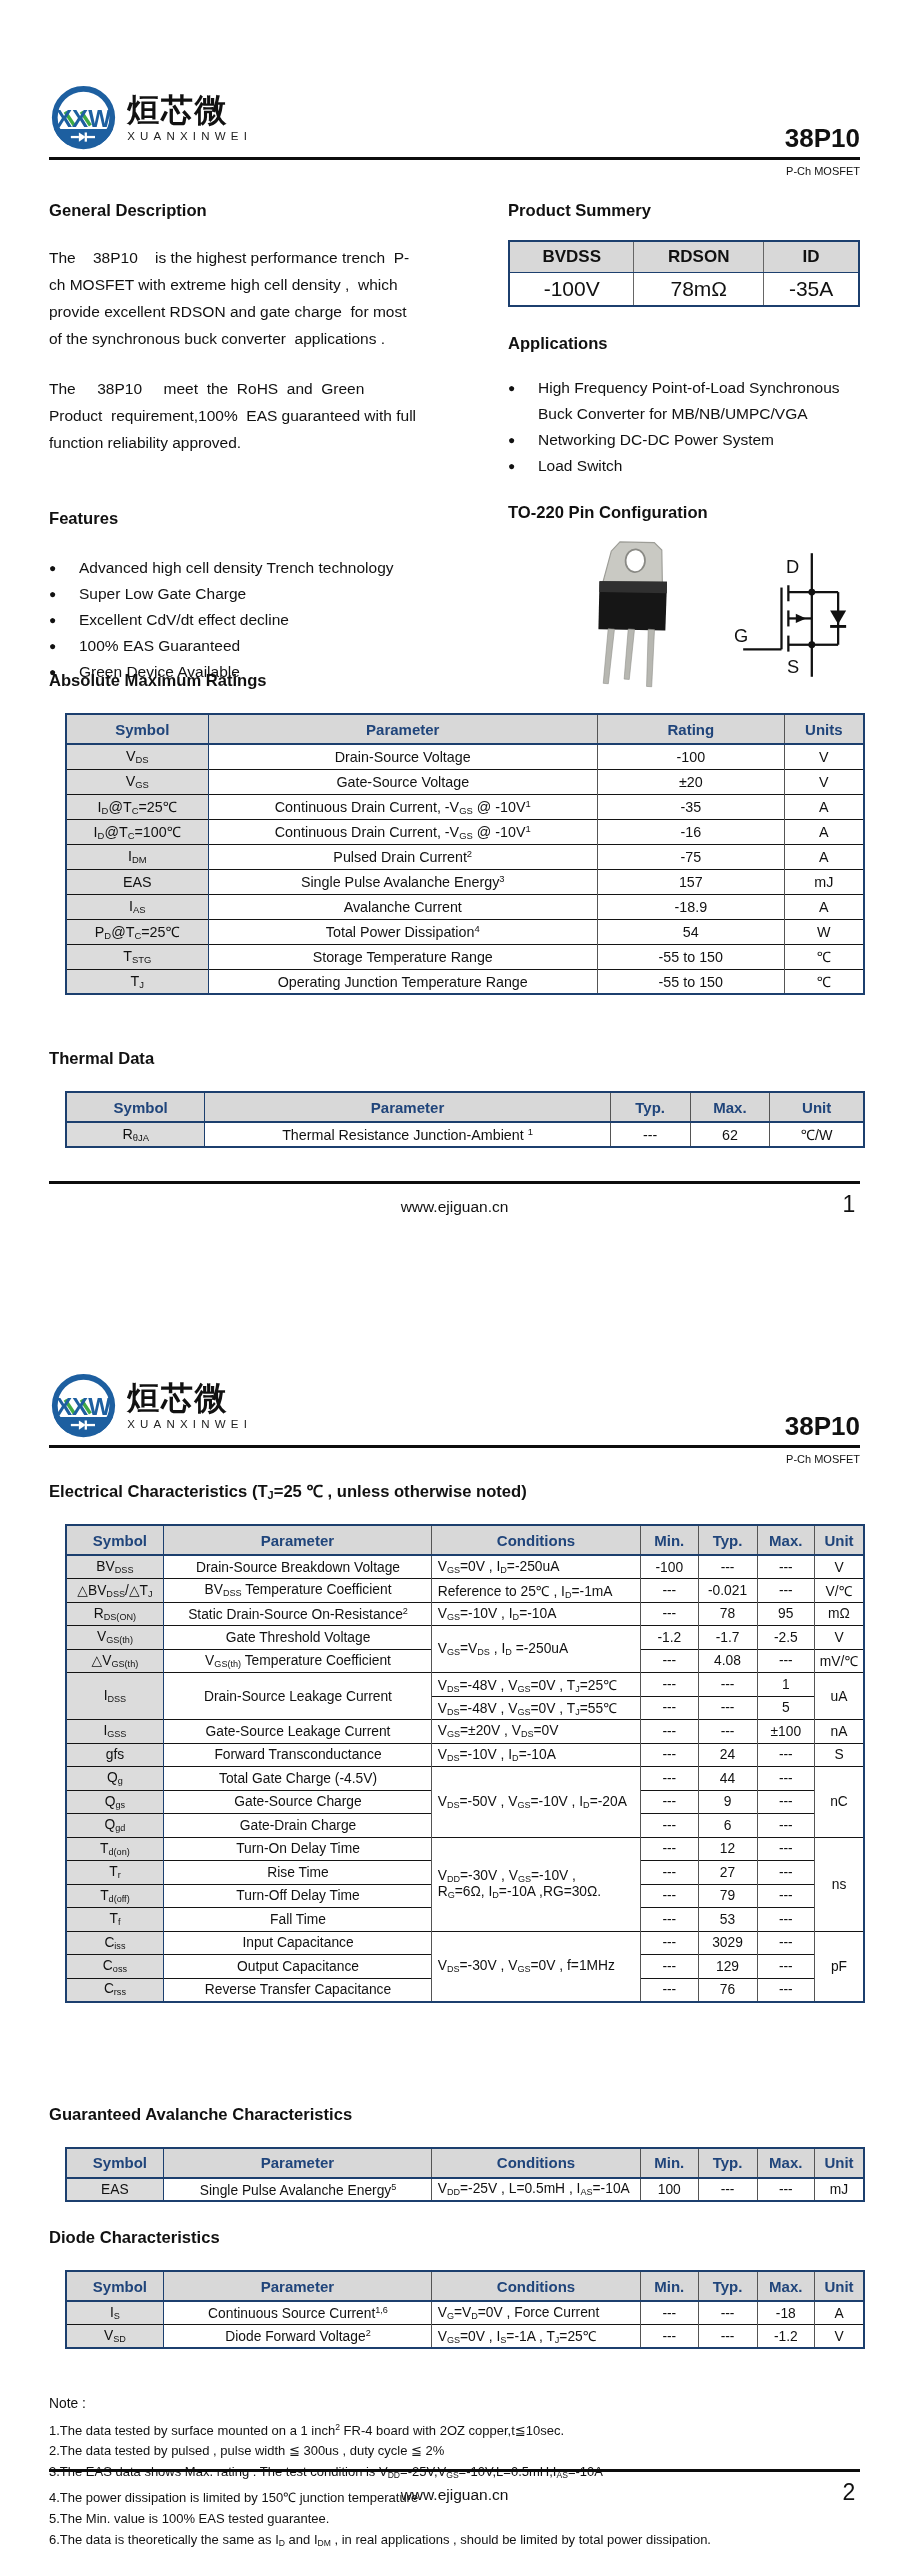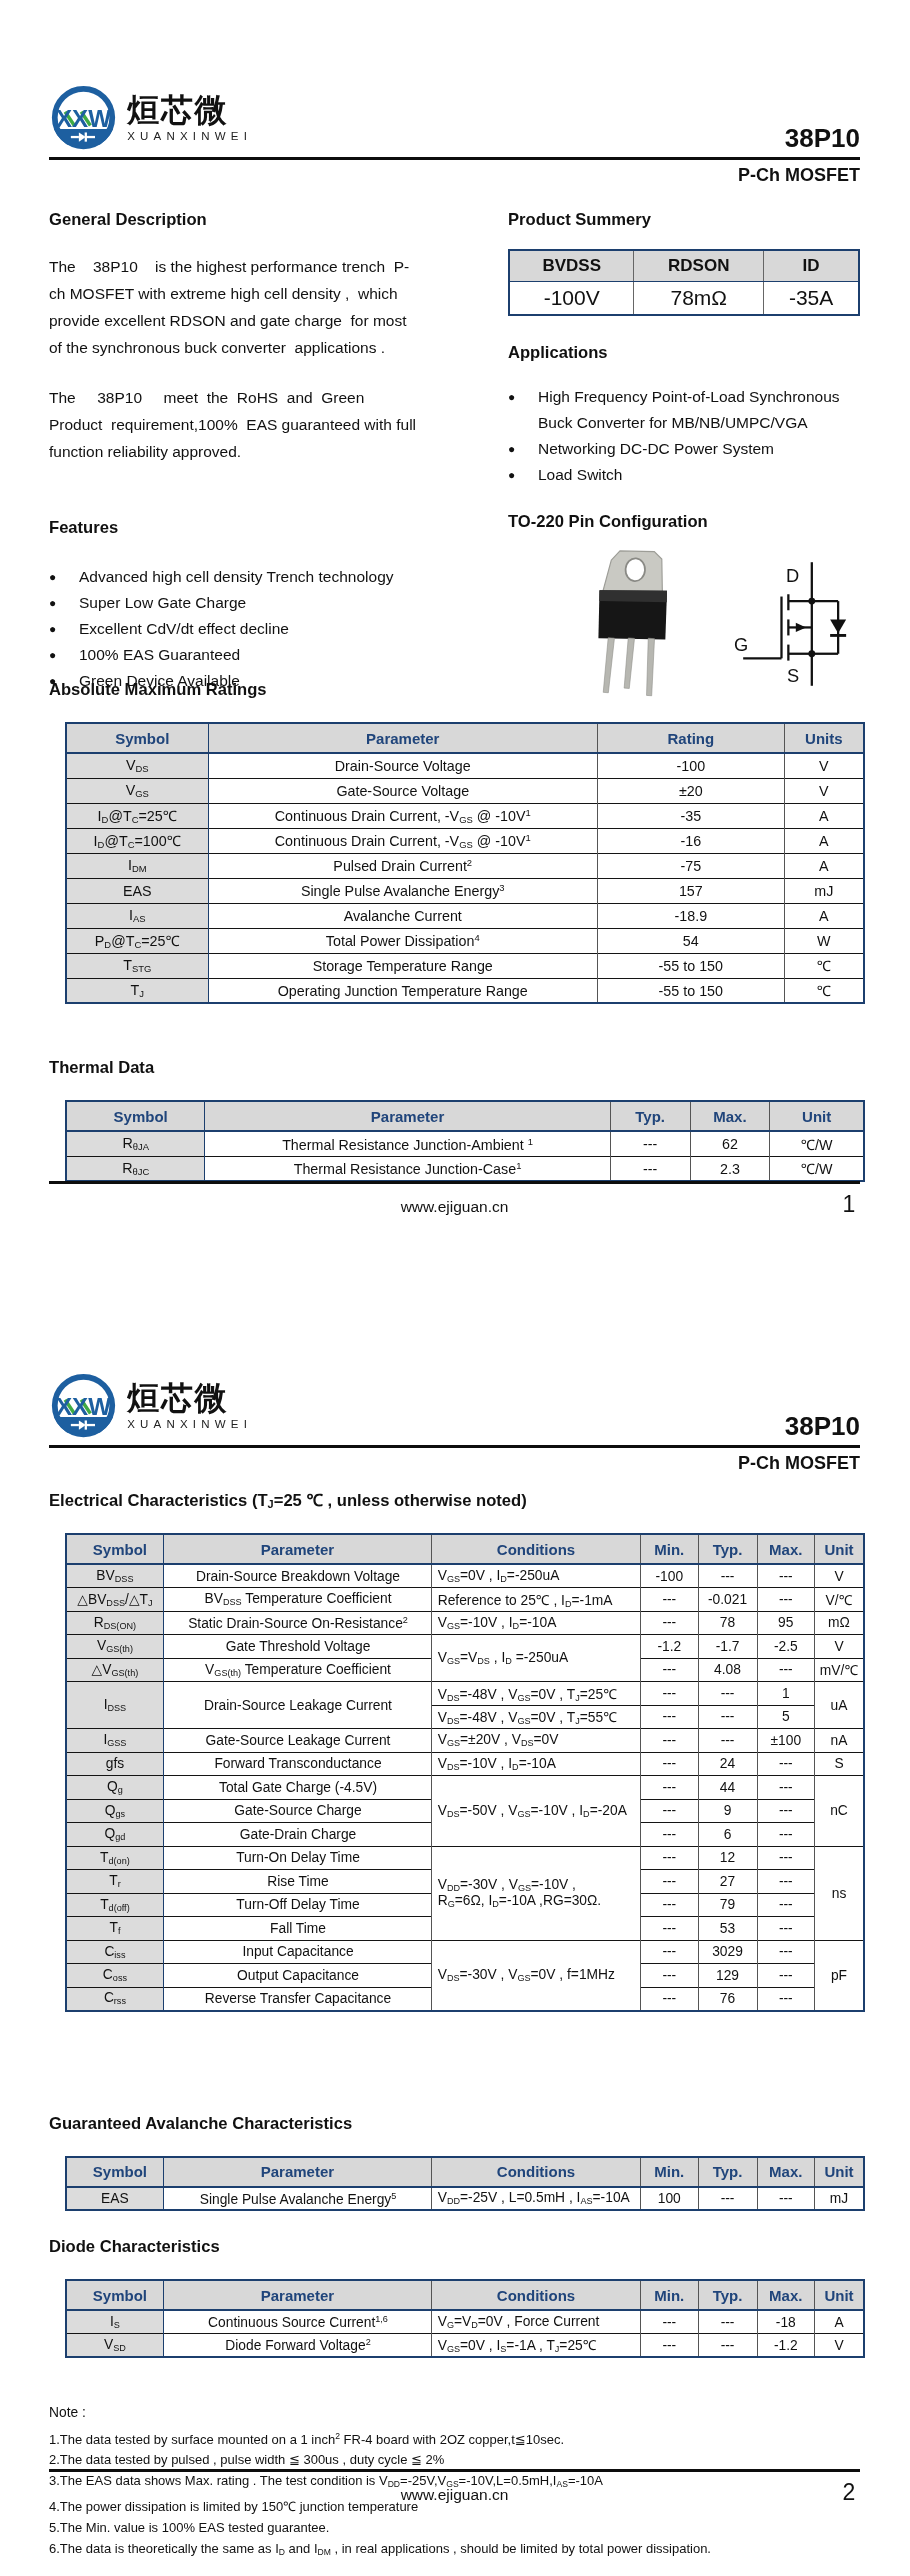--- a/index.html
+++ b/index.html
@@ -13,21 +13,21 @@
   .inner { padding:0 50px 0 49px; }
 
   
   .hdr-row { display:flex; justify-content:space-between; align-items:flex-end;
              padding-top:83px; padding-bottom:4.6px; border-bottom:3.4px solid #0d0d0d;gap:44px; }
   .logo { display:flex; align-items:center; gap:9.2px; }
   .logo-txt { display:flex; flex-direction:column; }
   .logo-cn { font-size:32px; font-weight:bold; letter-spacing:1.7px; line-height:34px; }
   .logo-en { font-size:11.5px; letter-spacing:5.2px; margin-top:2.3px; color:#222; }
   .part-no { font-size:26px; font-weight:bold; line-height:27.5px; }
-  .subtitle-row { text-align:right; font-size:18px; font-weight:bold; margin-top:5.7px; }
+  .subtitle-row { text-align:right; font-size:11px; font-weight:normal; margin-top:5.7px; }
 
   
   .section-title { font-size:16.6px; font-weight:bold; }
 
   
   .cols { display:flex; margin-top:24px; height:454px; }
   .col-left { width:402px; flex:none; }
   .col-right { flex:1; padding-left:57px; }
   p.desc { font-size:15.5px; line-height:27px; margin-top:23px; width:372px; white-space:pre-wrap; }
   .blist { margin-top:26px; }
@@ -303,27 +303,20 @@
           </tr>
         </thead>
         <tbody>
           <tr>
             <td class="col-0">R<sub>θJA</sub></td>
             <td class="col-1">Thermal Resistance Junction-Ambient <sup>1</sup></td>
             <td class="col-2">---</td>
             <td class="col-3">62</td>
             <td class="col-4">℃/W</td>
           </tr>
-          <tr>
-            <td class="col-0">R<sub>θJC</sub></td>
-            <td class="col-1">Thermal Resistance Junction-Case<sup>1</sup></td>
-            <td class="col-2">---</td>
-            <td class="col-3">2.3</td>
-            <td class="col-4">℃/W</td>
-          </tr>
         </tbody>
       </table>
 
   </div>
 
   <div class="footer">
     <div class="footer-in">
       <div class="footer-url">www.ejiguan.cn</div>
       <div class="footer-page">1</div>
     </div>

